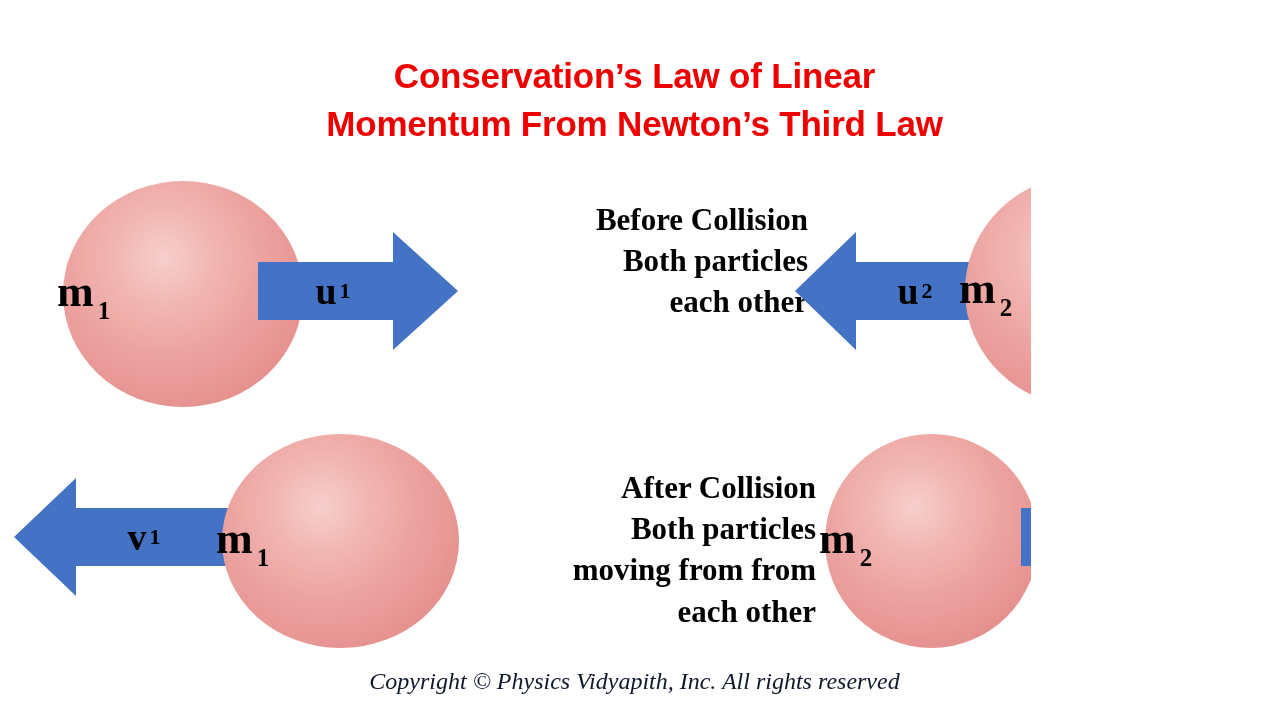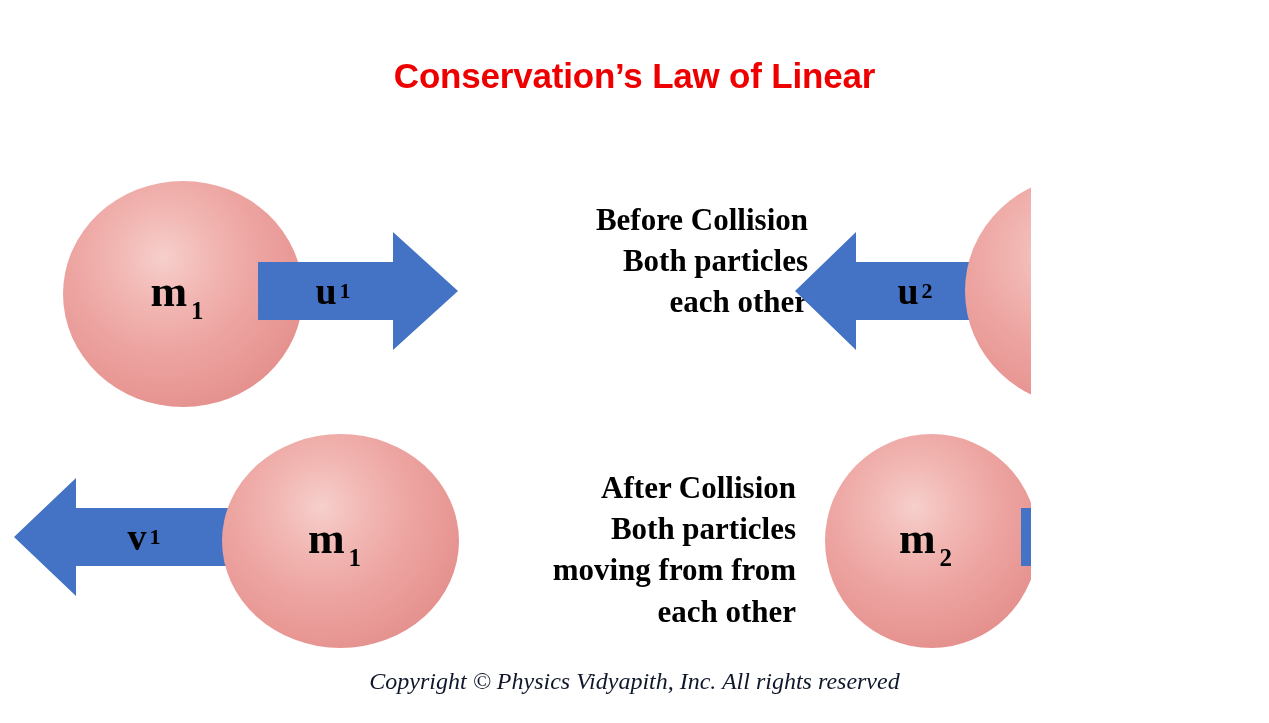--- a/index.html
+++ b/index.html
@@ -42,21 +42,20 @@
     background:
       radial-gradient(circle at 42% 34%,
         #f6cfcc 0%,
         #f2b8b4 22%,
         #eda5a2 45%,
         #e79592 70%,
         #e08b89 88%,
         #d98381 100%);
     display: flex;
     align-items: center;
-    justify-content: center;
   }
   .sphere-label {
     font-family: "Liberation Serif", "DejaVu Serif", serif;
     font-weight: bold;
     font-size: 44px;
     color: #000000;
     line-height: 1;
     display: inline-block;
     white-space: nowrap;
   }
@@ -118,20 +117,21 @@
     color: #0f172a;
   }
 </style>
 </head>
 <body>
 
 <div id="canvas">
 
   <div class="title-block">
     <span class="title-line">Conservation’s Law of Linear</span>
+    <span class="title-line">Momentum From Newton’s Third Law</span>
   </div>
 
   <div class="sphere" style="left:63px; top:181px; width:240px; height:226px;">
     <span class="sphere-label" style="transform: translate(-6px, 2px);">
       <span>m</span><span class="sub">1</span>
     </span>
   </div>
 
   <div class="arrow" style="left:258px; top:232px; width:200px; height:118px;">
     <svg viewBox="0 0 200 118" preserveAspectRatio="none">
@@ -174,21 +174,21 @@
         <span class="sub">1</span>
     </span>
   </div>
 
   <div class="sphere" style="left:222px; top:434px; width:237px; height:214px;">
     <span class="sphere-label" style="transform: translate(-6px, 2px);">
       <span>m</span><span class="sub">1</span>
     </span>
   </div>
 
-  <div class="caption" style="left:436px; top:467px; width:360px;">
+  <div class="caption" style="left:456px; top:467px; width:360px;">
     <span class="caption-line">After Collision</span>
     <span class="caption-line">Both particles</span>
     <span class="caption-line">moving from from</span>
     <span class="caption-line">each other</span>
   </div>
 
   <div class="sphere" style="left:825px; top:434px; width:213px; height:214px;">
     <span class="sphere-label" style="transform: translate(-6px, 2px);">
       <span>m</span><span class="sub">2</span>
     </span>

